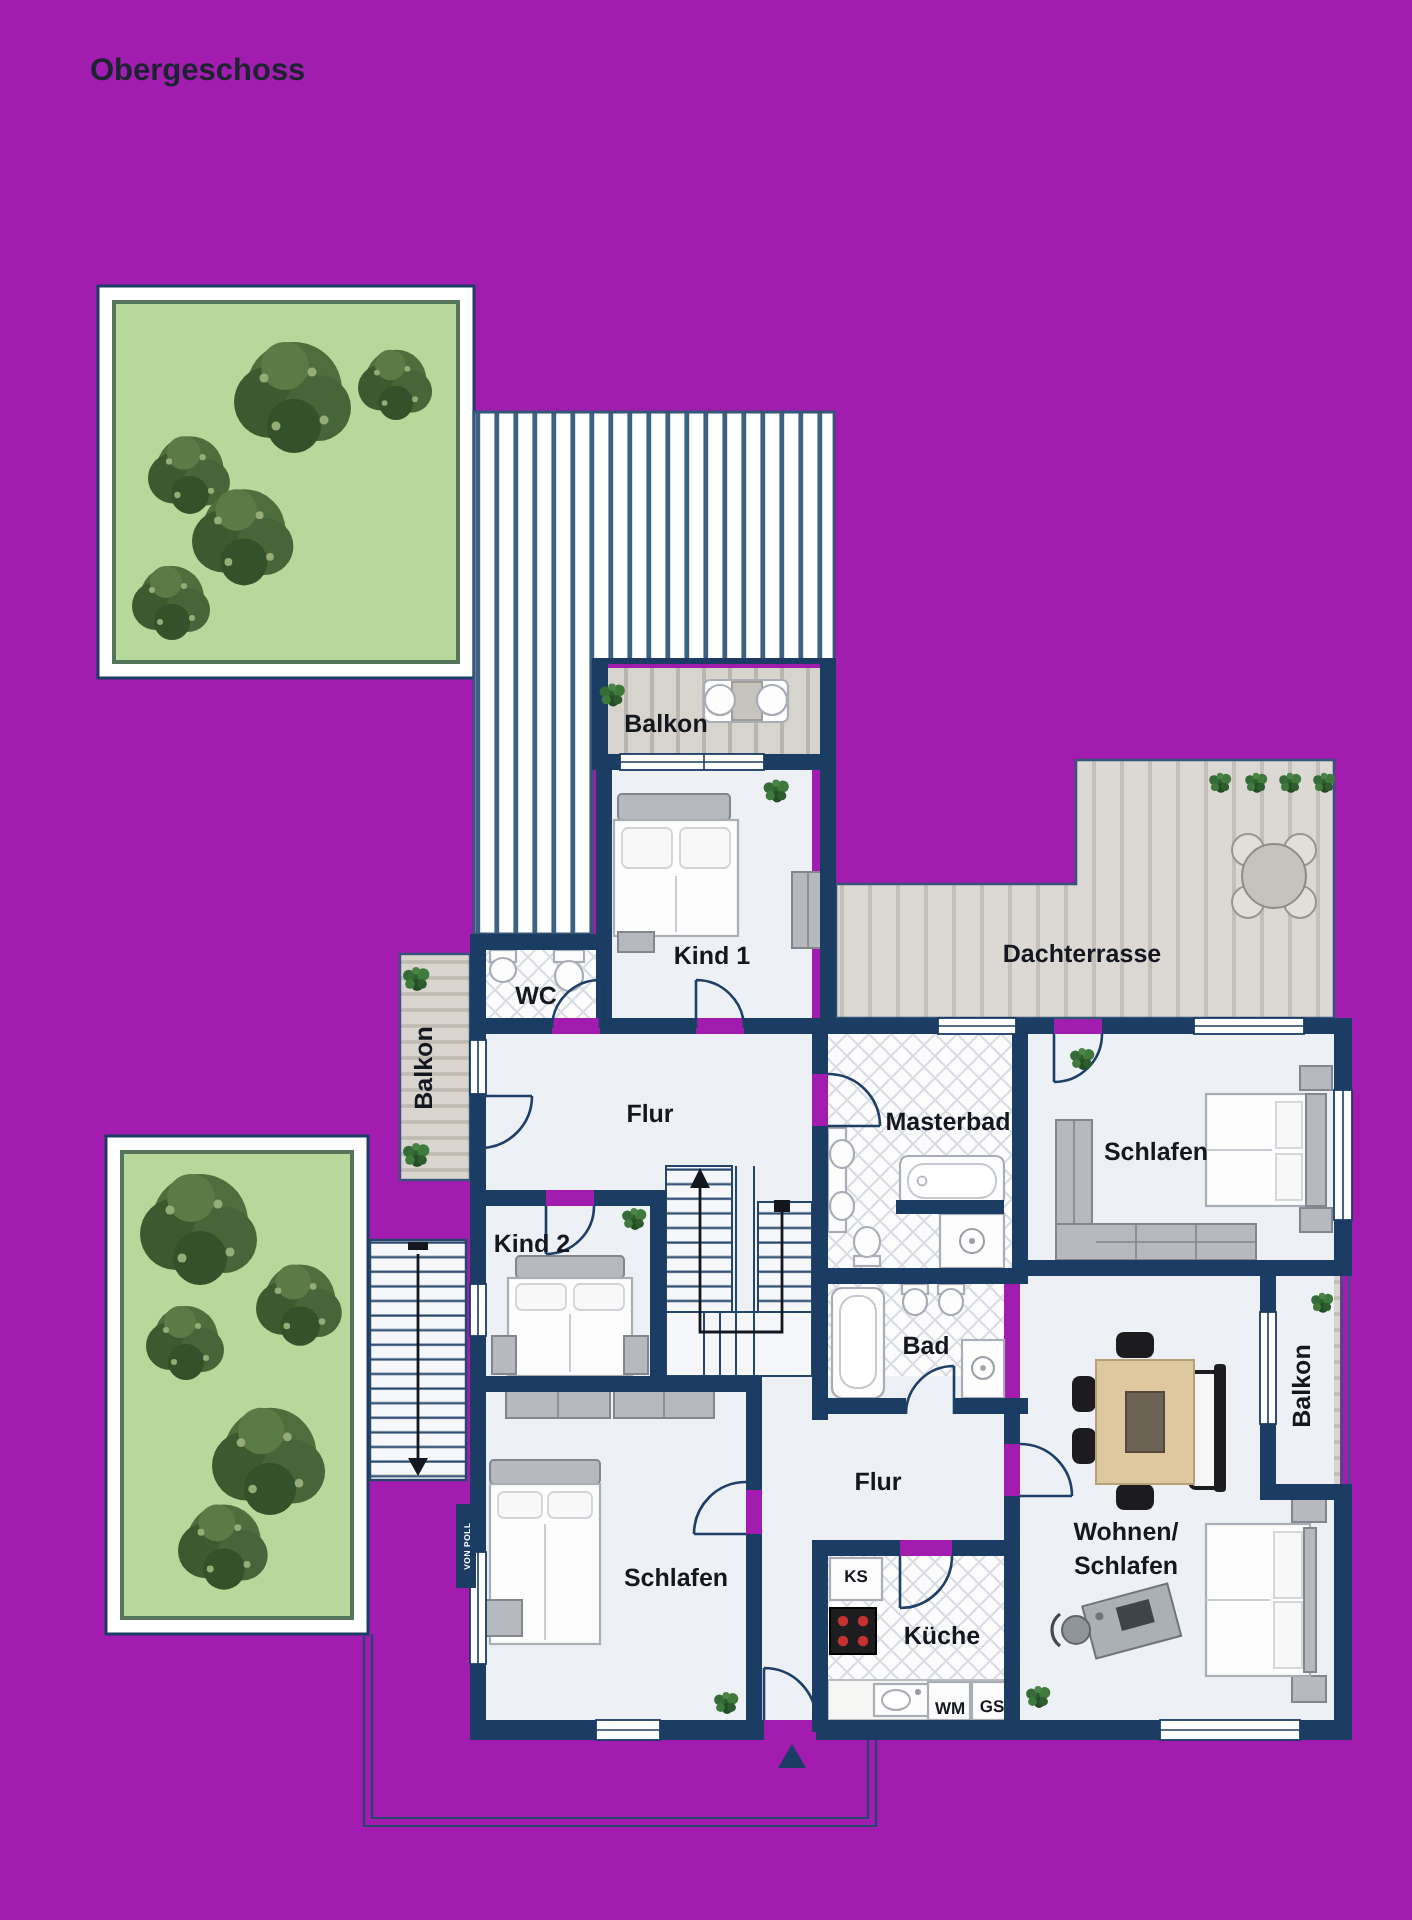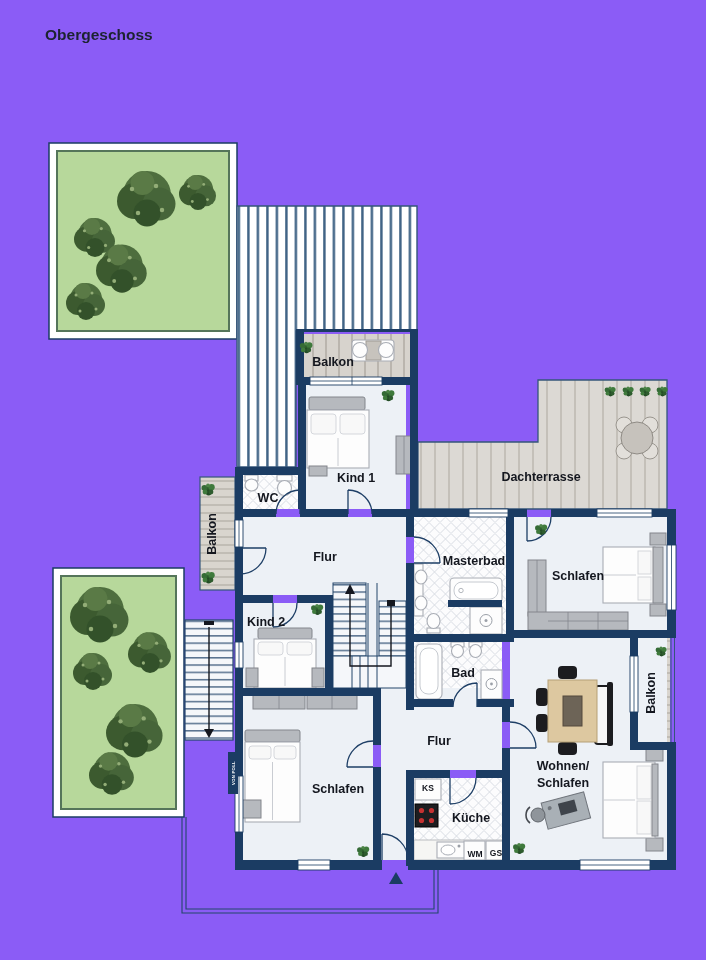--- a/index.html
+++ b/index.html
@@ -1,16 +1,16 @@
 <!DOCTYPE html>
 <html><head>
 <meta charset="utf-8">
 <style>
   html,body{margin:0;padding:0;background:#ffffff;}
-  #page{position:relative;width:706px;height:960px;background:#8b5cf6;overflow:hidden;
+  #page{position:relative;width:706px;height:960px;background:#a21caf;overflow:hidden;
         font-family:"Liberation Sans",sans-serif;}
   svg{position:absolute;left:0;top:0;}
   .wall{fill:#1b3c63;}
   .win{fill:#ffffff;stroke:#1b3c63;stroke-width:0.9;}
   .winline{stroke:#1b3c63;stroke-width:0.8;fill:none;}
   .door{fill:none;stroke:#1e3f66;stroke-width:1.3;}
   .wf{fill:#fdfdfd;stroke:#a9adb5;stroke-width:1.1;}
   .pf{fill:#f8f8f8;stroke:#d0d3d8;stroke-width:0.9;}
   .gf{fill:#b6b9be;stroke:#83868c;stroke-width:1;}
   .lbl{font-family:"Liberation Sans",sans-serif;font-weight:700;font-size:12.5px;fill:#14171f;text-anchor:middle;}

